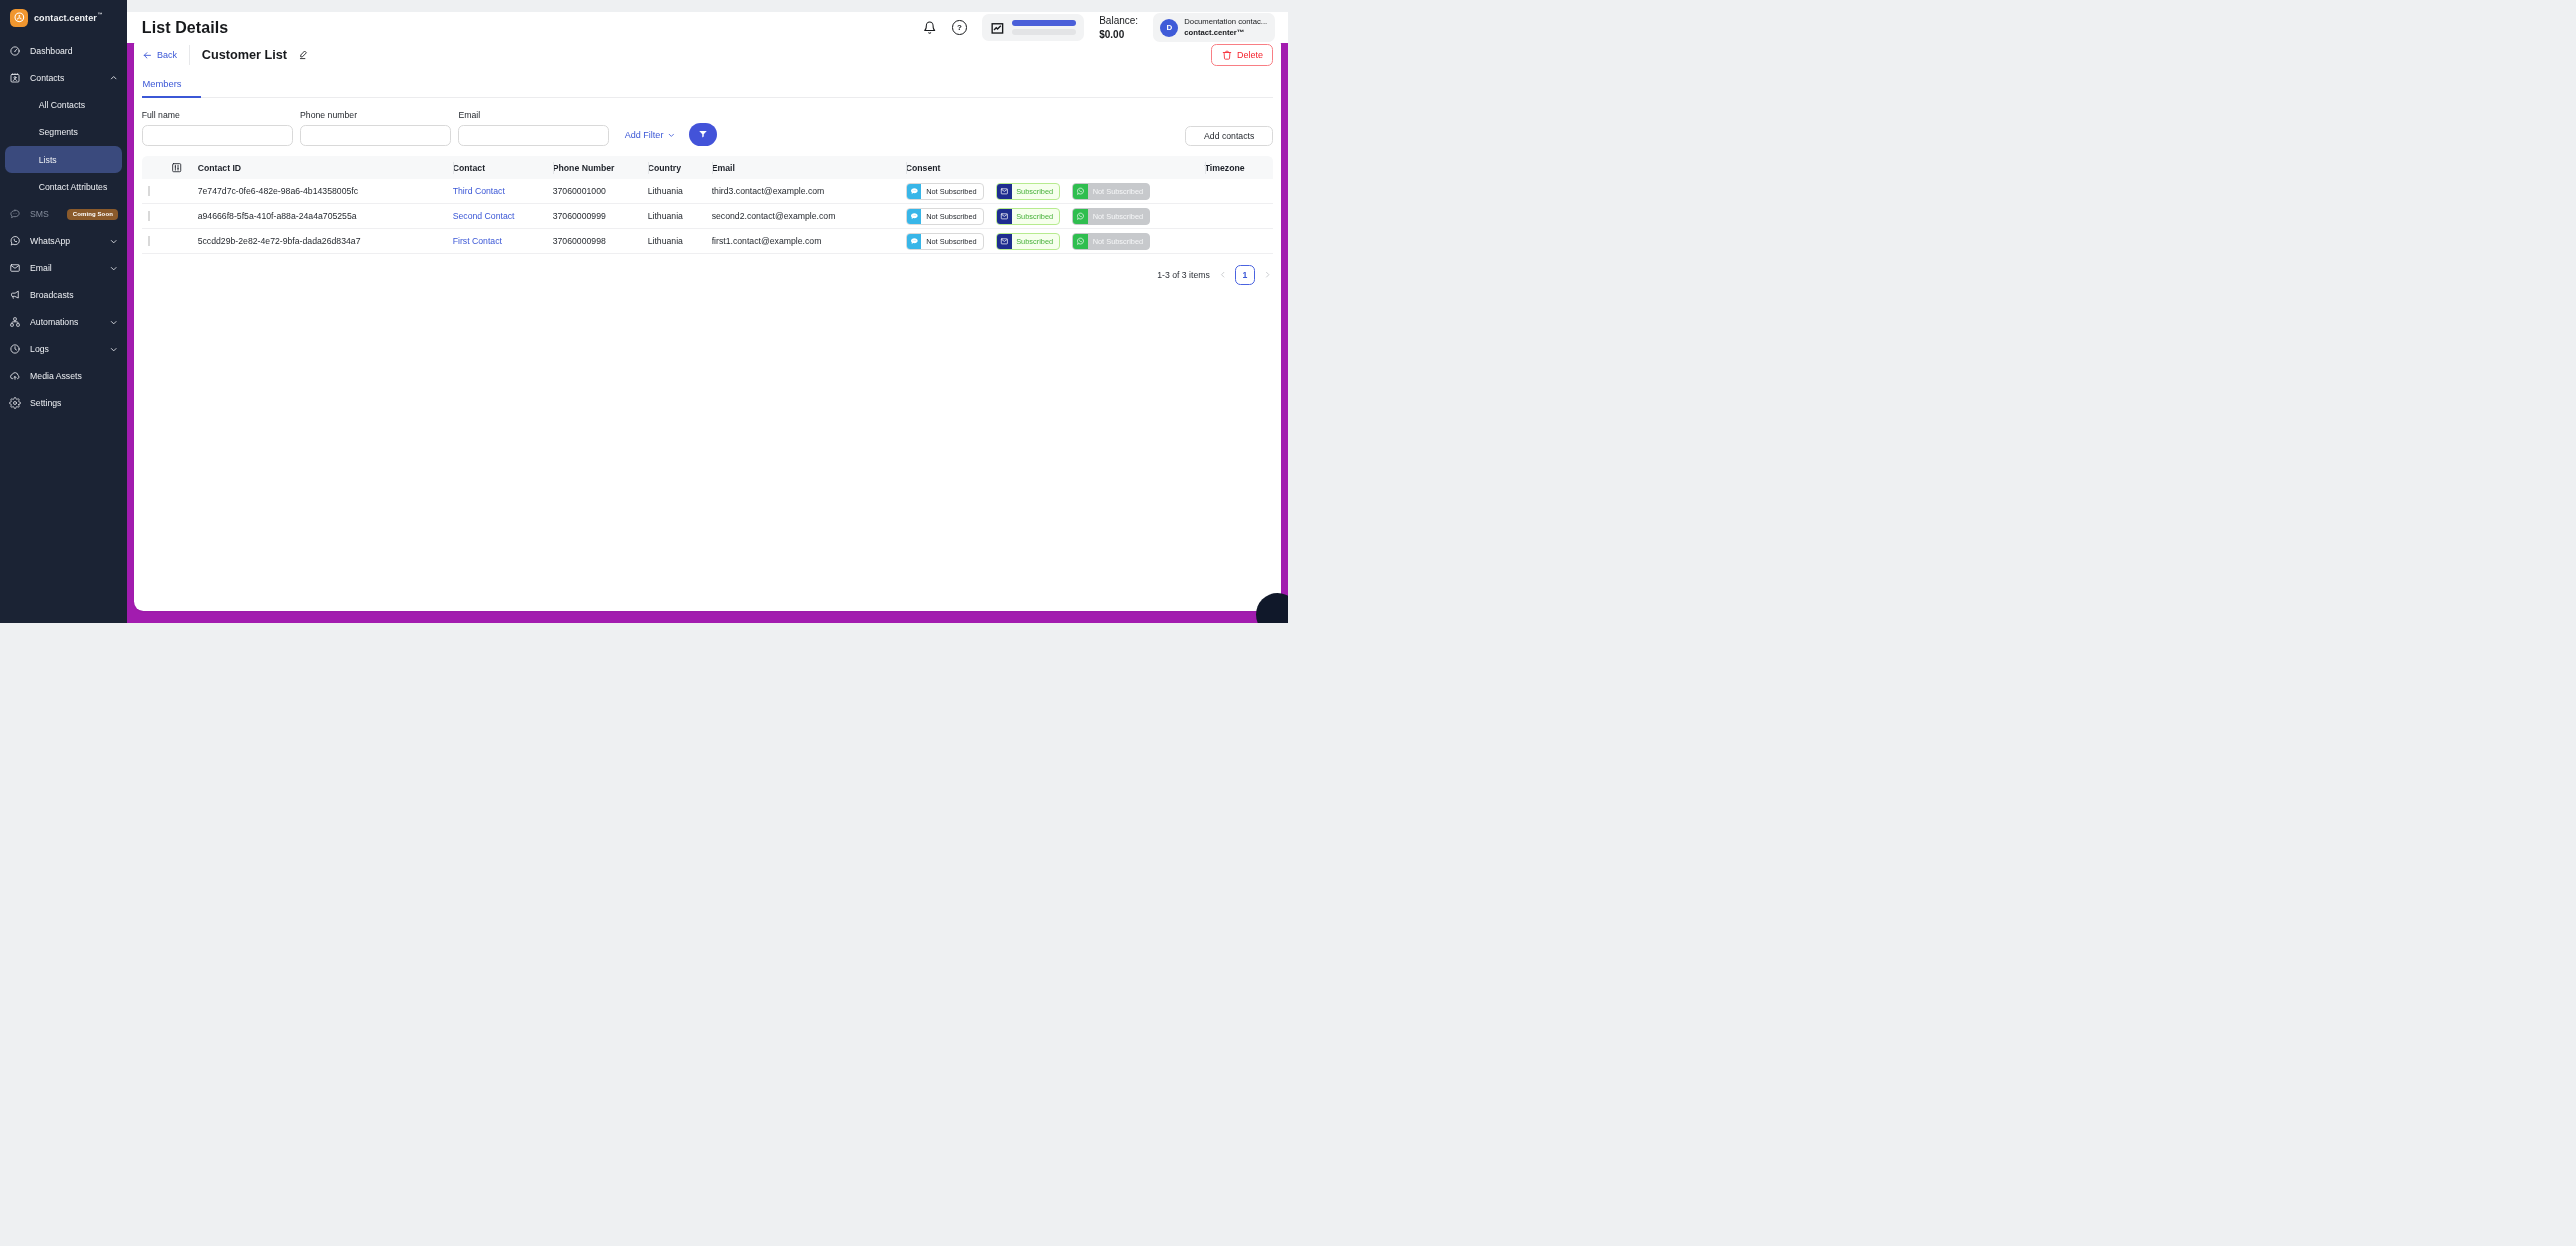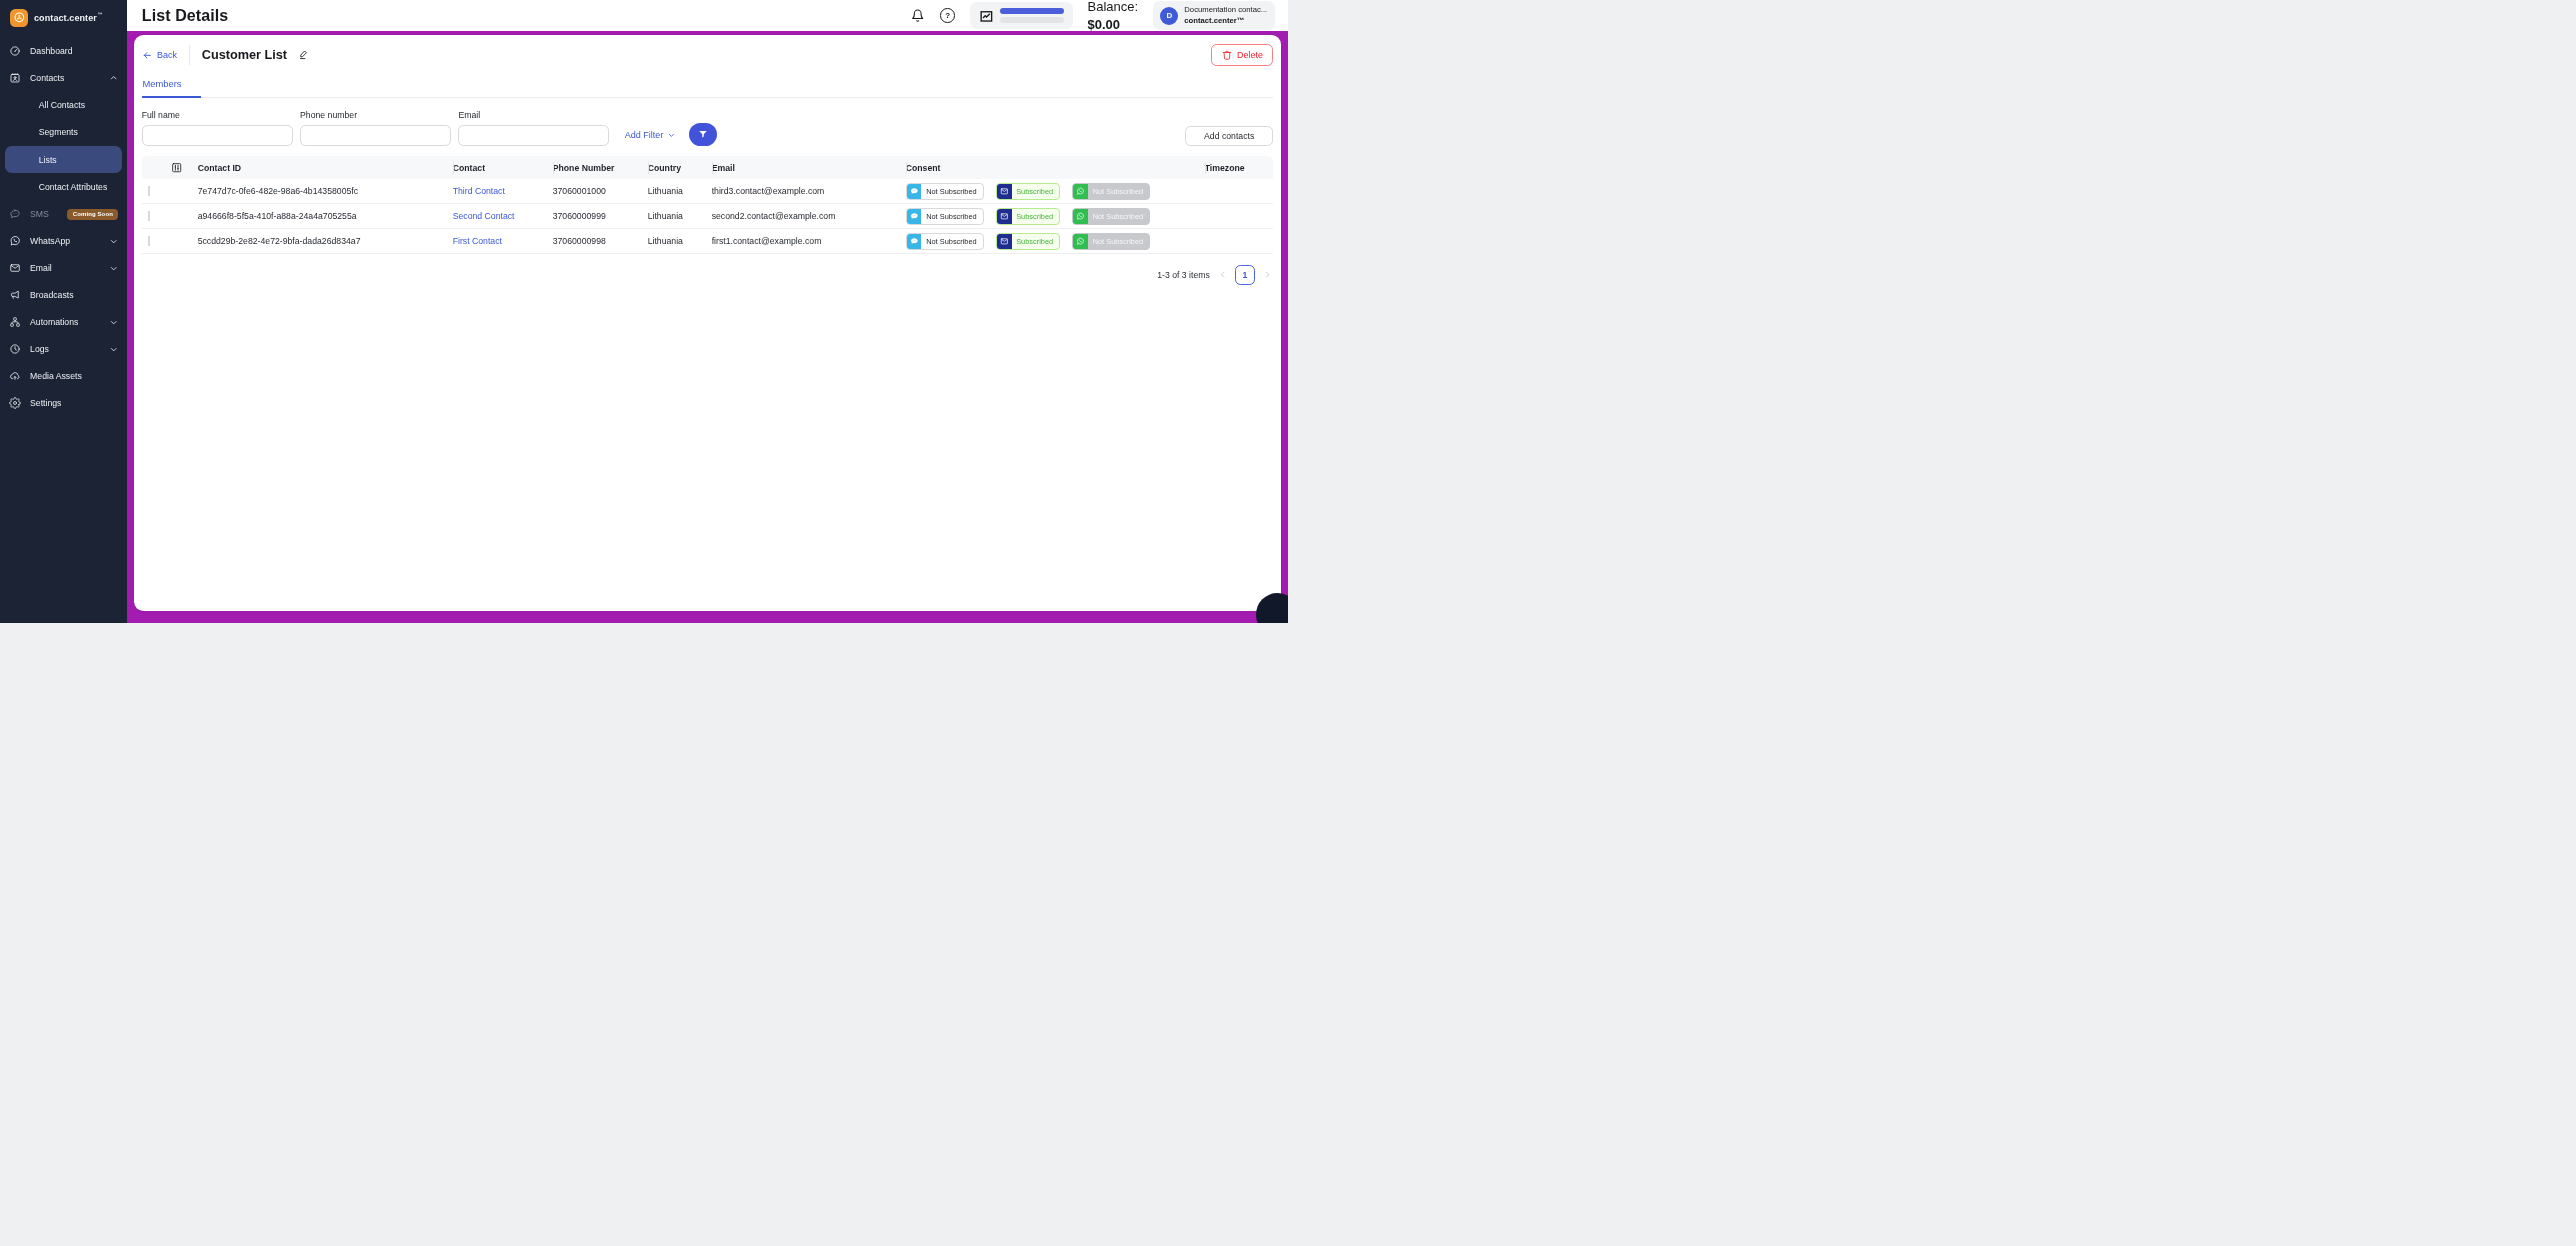--- a/index.html
+++ b/index.html
@@ -19,32 +19,32 @@
   .side-item.sub .s-label{margin-left:30px;}
   .side-item.active{background:#3a4a7d;border-radius:6.7px;margin:0.7px 5.4px;padding:0 8.7px 0 3.4px;height:27px;}
   .side-item.active .s-label{margin-left:30px;}
   .side-item.disabled{color:#848c9b;}
   .side-item.disabled .s-icon{color:#848c9b;}
   .chev{margin-left:auto;color:#d6d9df;display:flex;}
   .chev svg{width:9.4px;height:9.4px;}
   .soon-badge{margin-left:auto;background:#8a5a2b;color:#fff;font-size:6px;font-weight:700;padding:2.7px 5.4px;border-radius:4px;letter-spacing:0.1px;}
 
   
-  .topbar{position:absolute;left:127px;right:0;top:0;height:31px;background:#fff;display:flex;align-items:center;z-index:4;}
+  .topbar{position:absolute;left:127px;right:0;top:12px;height:31px;background:#fff;display:flex;align-items:center;z-index:4;}
   .page-title{font-size:16px;font-weight:700;color:#17191c;margin:0 0 0 14.8px;letter-spacing:0.1px;}
   .top-right{margin-left:auto;display:flex;align-items:center;gap:14.8px;padding-right:13.4px;}
   .icon-btn{width:14.8px;height:14.8px;color:#17191c;display:flex;align-items:center;justify-content:center;cursor:pointer;}
   .icon-btn svg{width:13.4px;height:13.4px;}
   .usage{display:flex;align-items:center;gap:6.7px;background:#f2f3f4;border-radius:6.7px;padding:5.4px 8.7px;cursor:pointer;}
   .usage-chart{width:14.8px;height:13.4px;color:#17191c;}
   .usage-bars{display:flex;flex-direction:column;gap:3.4px;}
   .bar{width:64px;height:6px;border-radius:3.4px;}
   .bar.blue{background:#4a5fd9;}
   .bar.grey{background:#e3e4e6;}
-  .balance{font-size:13px;color:#17191c;line-height:1.35;}
+  .balance{font-size:10px;color:#17191c;line-height:1.35;}
   .balance .b2{font-weight:700;}
   .userchip{display:flex;align-items:center;gap:6px;background:#f2f3f4;border-radius:6.7px;padding:4px 7.4px;cursor:pointer;max-width:118px;}
   .avatar{width:18px;height:18px;border-radius:50%;background:#3f5bd8;color:#fff;font-size:8px;font-weight:700;display:flex;align-items:center;justify-content:center;flex:none;}
   .user-lines{font-size:7.7px;color:#17191c;line-height:1.35;white-space:nowrap;overflow:hidden;}
   .user-lines .u2{font-weight:700;}
 
   
   .content{position:absolute;left:127px;right:0;top:31px;bottom:0;background:#a21caf;}
   .card{position:relative;margin:4px 6.7px 0 6.7px;height:576px;background:#fff;border-radius:9.4px;box-shadow:0 0.7px 2px rgba(20,24,40,.05);padding:0 8px;box-sizing:border-box;}
 

